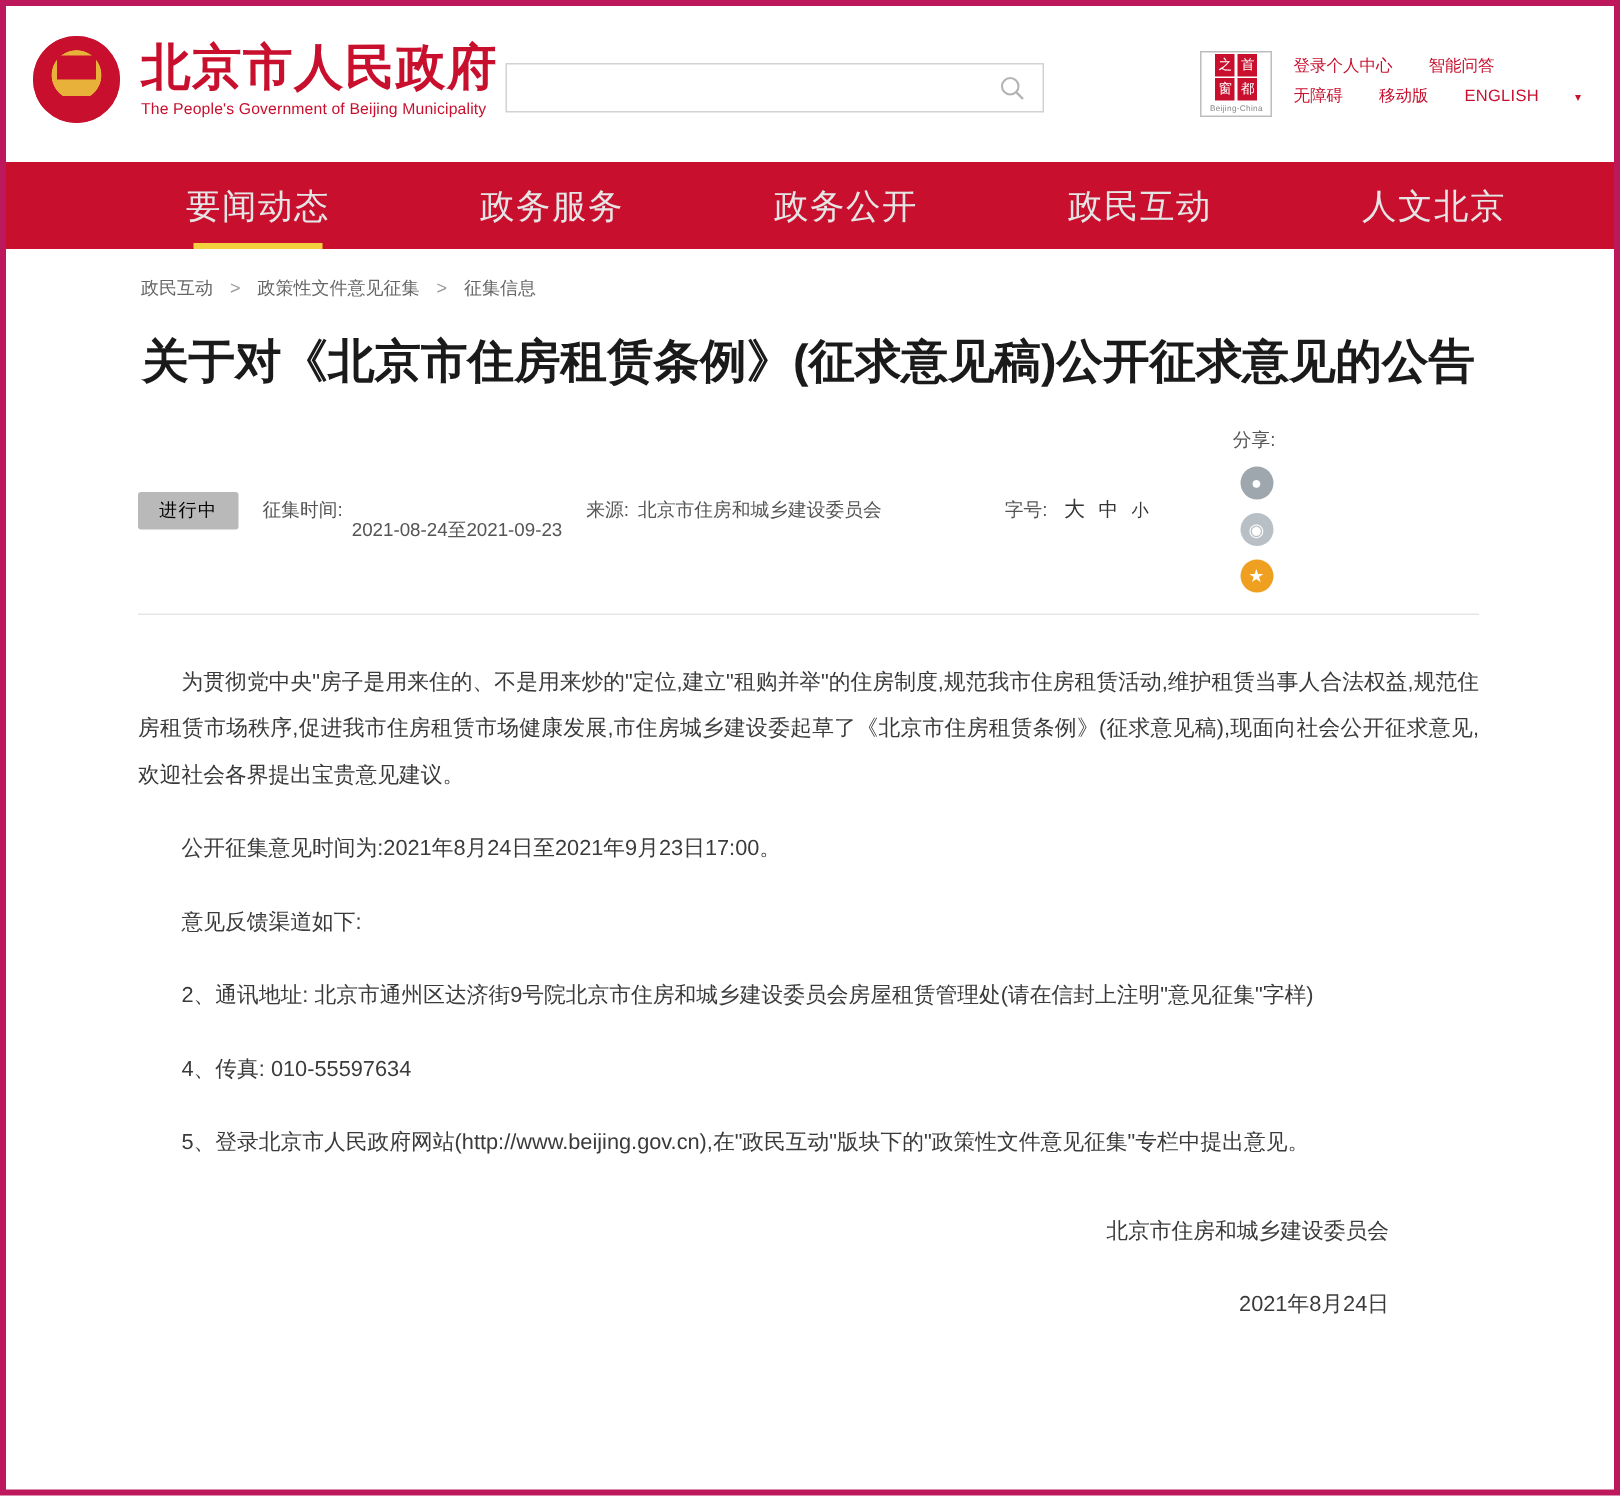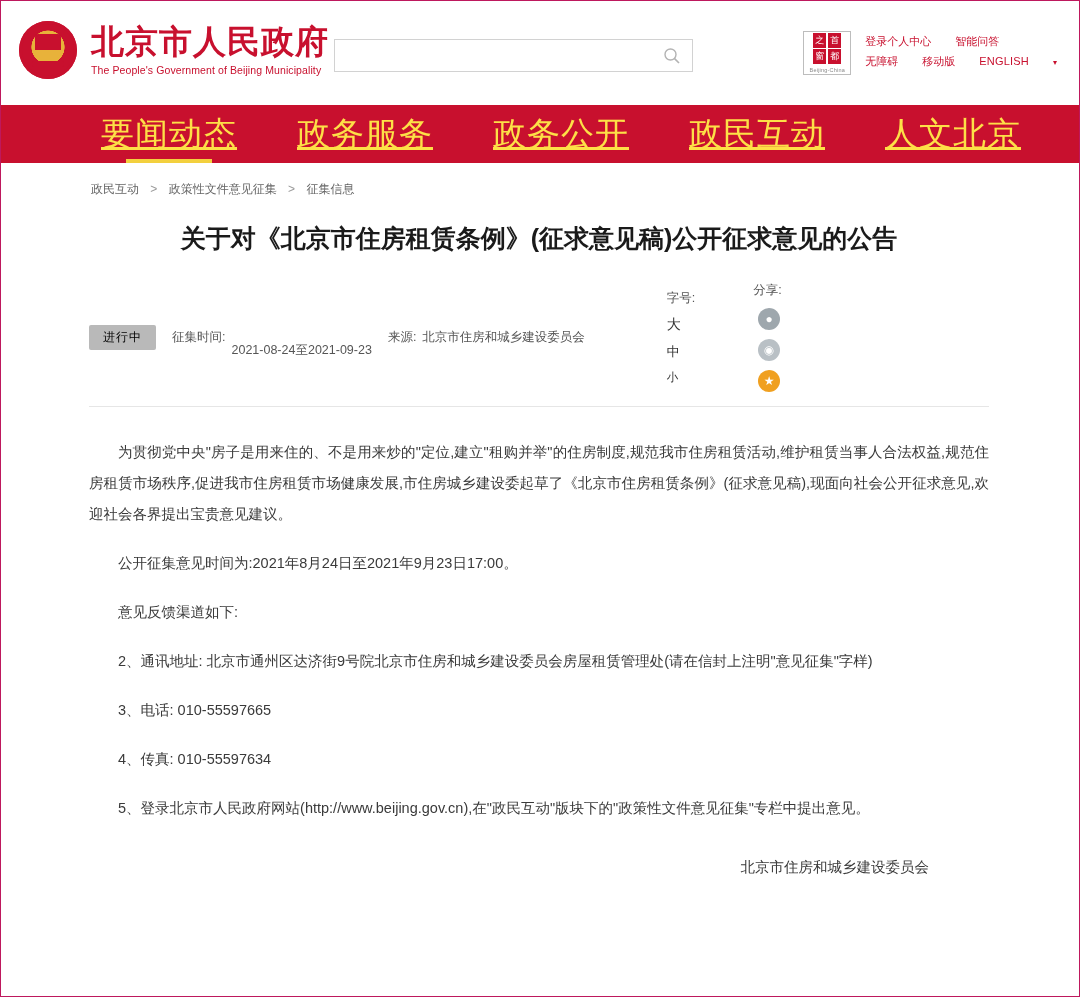--- a/index.html
+++ b/index.html
@@ -12,21 +12,21 @@
     height: 997px;
     font-family: "Liberation Sans", sans-serif;
     color: #333;
     overflow: hidden;
   }
   .page {
     position: relative;
     width: 1080px;
     height: 997px;
     box-sizing: border-box;
-    border: 1px solid #be185d;
+    border: 4px solid #be185d;
     background: #fff;
     overflow: hidden;
   }
 
   
   .header {
     position: relative;
     height: 104px;
     background: #ffffff;
     border-bottom: 0;
@@ -176,29 +176,28 @@
     height: 58px;
     background: #c8102e;
     display: flex;
     align-items: stretch;
     padding-left: 70px;
     box-sizing: border-box;
   }
   .nav-item {
     flex: 0 0 auto;
     width: 196px;
-    color: #fde047;
-    font-size: 33px;
+    color: #e5e5e5;
+    font-size: 23px;
     display: flex;
     align-items: center;
     justify-content: center;
     position: relative;
     cursor: pointer;
     letter-spacing: 1px;
-    text-decoration: underline;
   }
   .nav-item.active::after {
     content: "";
     position: absolute;
     bottom: 0;
     left: 50%;
     transform: translateX(-50%);
     width: 86px;
     height: 4px;
     background: #f3d03e;
@@ -211,21 +210,21 @@
   .breadcrumb {
     font-size: 12px;
     color: #666;
     padding: 18px 0 0 2px;
   }
   .breadcrumb a { color: #666; text-decoration: none; }
   .breadcrumb .sep { margin: 0 8px; color: #999; }
 
   .article-title {
     text-align: center;
-    font-size: 25px;
+    font-size: 31px;
     font-weight: bold;
     color: #1a1a1a;
     margin: 22px 0 0;
     line-height: 36px;
   }
 
   .meta-bar {
     display: flex;
     align-items: center;
     margin-top: 26px;
@@ -241,21 +240,20 @@
     border-radius: 2px;
     margin-right: 16px;
     letter-spacing: 1px;
   }
   .meta-item { margin-right: 16px; color: #555; }
   .font-size-group {
     margin-left: 66px;
     display: flex;
     align-items: baseline;
     gap: 9px;
-    flex-direction: column;
   }
   .font-size-group .label { color: #555; margin-right: 2px; }
   .fs { cursor: pointer; color: #333; }
   .fs.big { font-size: 14px; }
   .fs.mid { font-size: 13px; }
   .fs.small { font-size: 11.5px; }
   .share-group {
     margin-left: 56px;
     display: flex;
     align-items: center;
@@ -431,24 +429,24 @@
       </span>
     </div>
 
     <div class="divider"></div>
 
     <div class="article-body">
       <p class="indent">为贯彻党中央"房子是用来住的、不是用来炒的"定位,建立"租购并举"的住房制度,规范我市住房租赁活动,维护租赁当事人合法权益,规范住房租赁市场秩序,促进我市住房租赁市场健康发展,市住房城乡建设委起草了《北京市住房租赁条例》(征求意见稿),现面向社会公开征求意见,欢迎社会各界提出宝贵意见建议。</p>
       <p class="indent">公开征集意见时间为:2021年8月24日至2021年9月23日17:00。</p>
       <p class="indent">意见反馈渠道如下:</p>
       <p class="indent">2、通讯地址: 北京市通州区达济街9号院北京市住房和城乡建设委员会房屋租赁管理处(请在信封上注明"意见征集"字样)</p>
-      <p class="indent">3、电话: 010-55597665</p>
       <p class="indent">4、传真: 010-55597634</p>
       <p class="indent">5、登录北京市人民政府网站(http://www.beijing.gov.cn),在"政民互动"版块下的"政策性文件意见征集"专栏中提出意见。</p>
 
       <div class="sign">
         <div>北京市住房和城乡建设委员会</div>
+        <div class="date">2021年8月24日</div>
       </div>
     </div>
   </div>
 
 
 </div>
 
 </body></html>

